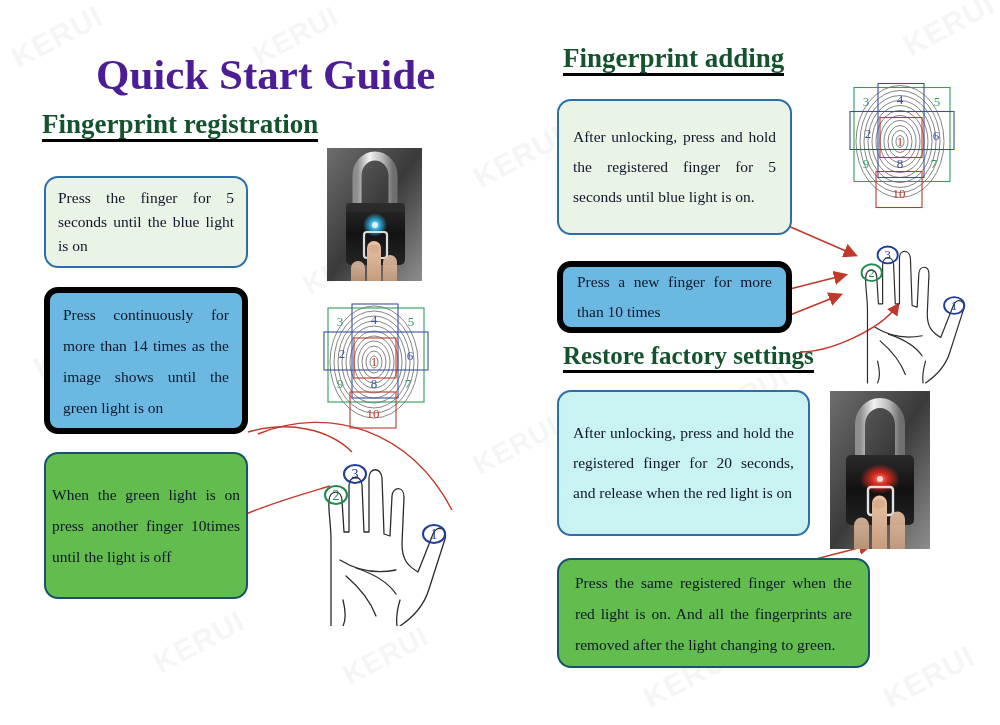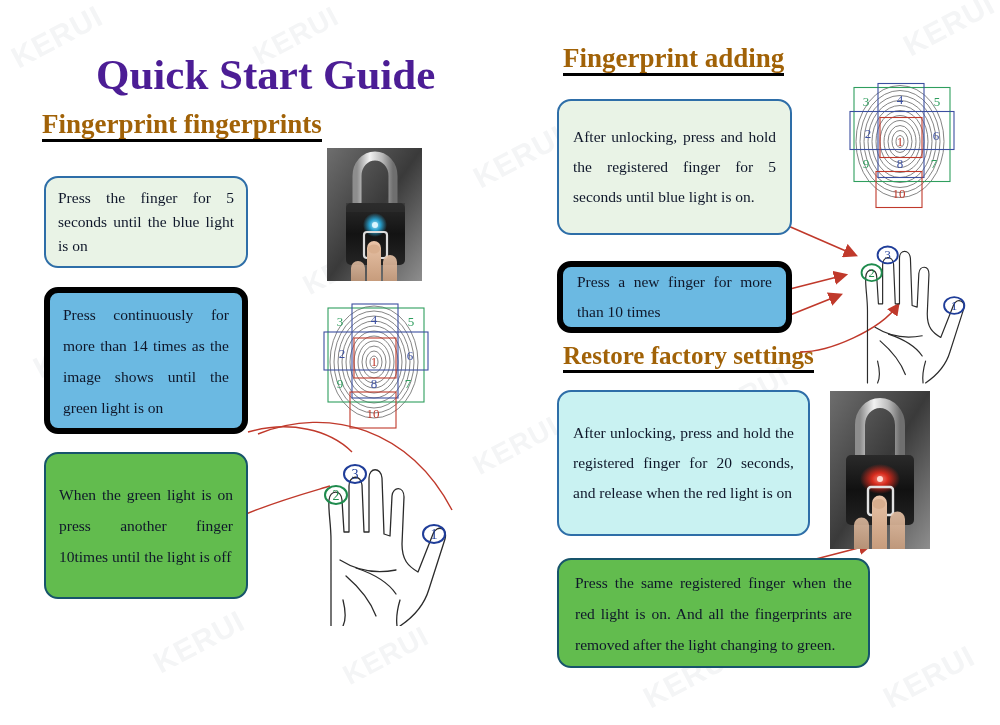--- a/index.html
+++ b/index.html
@@ -29,21 +29,21 @@
     position:absolute;
     font-weight:bold;
     font-family:"Liberation Serif", serif;
     color:#4c1d95;
     white-space:nowrap;
   }
   .heading{
     position:absolute;
     font-weight:bold;
     font-family:"Liberation Serif", serif;
-    color:#a16207;
+    color:#14532d;
     white-space:nowrap;
     border-bottom:3px solid #000;
     padding-bottom:1px;
     line-height:1.05;
   }
 
   
   .box{
     position:absolute;
     box-sizing:border-box;
@@ -86,21 +86,21 @@
   <div class="wm" style="left:300px;top:250px;font-size:28px;transform:rotate(-28deg);">KERUI</div>
   <div class="wm" style="left:470px;top:430px;font-size:28px;transform:rotate(-28deg);">KERUI</div>
   <div class="wm" style="left:150px;top:625px;font-size:30px;transform:rotate(-28deg);">KERUI</div>
   <div class="wm" style="left:340px;top:640px;font-size:28px;transform:rotate(-28deg);">KERUI</div>
   <div class="wm" style="left:640px;top:660px;font-size:30px;transform:rotate(-28deg);">KERUI</div>
   <div class="wm" style="left:880px;top:660px;font-size:30px;transform:rotate(-28deg);">KERUI</div>
   <div class="wm" style="left:700px;top:380px;font-size:28px;transform:rotate(-28deg);">KERUI</div>
 
   <div class="title" style="left:96px;top:50px;font-size:43px;">Quick Start Guide</div>
 
-  <div class="heading" style="left:42px;top:110px;font-size:27px;">Fingerprint fingerprints</div>
+  <div class="heading" style="left:42px;top:110px;font-size:27px;">Fingerprint registration</div>
 
   <div class="heading" style="left:563px;top:44px;font-size:27px;">Fingerprint adding</div>
 
   <div class="heading" style="left:563px;top:343px;font-size:25px;">Restore factory settings</div>
 
   <svg class="artlayer" viewBox="0 0 1000 725">
     <defs>
       <marker id="ah" markerWidth="9" markerHeight="9" refX="7" refY="4.5" orient="auto">
         <path d="M0,0 L9,4.5 L0,9 z" fill="#c0392b"></path>
       </marker>
@@ -121,21 +121,21 @@
   </svg>
 
   <div class="box mint" style="left:44px;top:176px;width:204px;height:92px;padding:8px 12px;font-size:15.5px;line-height:1.55;">
     <p>Press the finger for 5 seconds until the blue light is on</p>
   </div>
 
   <div class="box blue" style="left:44px;top:287px;width:204px;height:147px;padding:10px 13px;font-size:15.5px;line-height:2.0;">
     <p>Press continuously for more than 14 times as the image shows until the green light is on</p>
   </div>
 
-  <div class="box green" style="left:44px;top:452px;width:204px;height:147px;padding:10px 13px;font-size:15.5px;line-height:2.0;">
+  <div class="box green" style="left:44px;top:452px;width:204px;height:147px;padding:10px 6px;font-size:15.5px;line-height:2.0;">
     <p>When the green light is on press another finger 10times until the light is off</p>
   </div>
 
   <div class="box mint" style="left:557px;top:99px;width:235px;height:136px;padding:8px 14px;font-size:15.5px;line-height:1.92;">
     <p>After unlocking, press and hold the registered finger for 5 seconds until blue light is on.</p>
   </div>
 
   <div class="box blue" style="left:557px;top:261px;width:235px;height:72px;padding:6px 14px;font-size:15.5px;line-height:1.95;">
     <p>Press a new finger for more than 10 times</p>
   </div>

